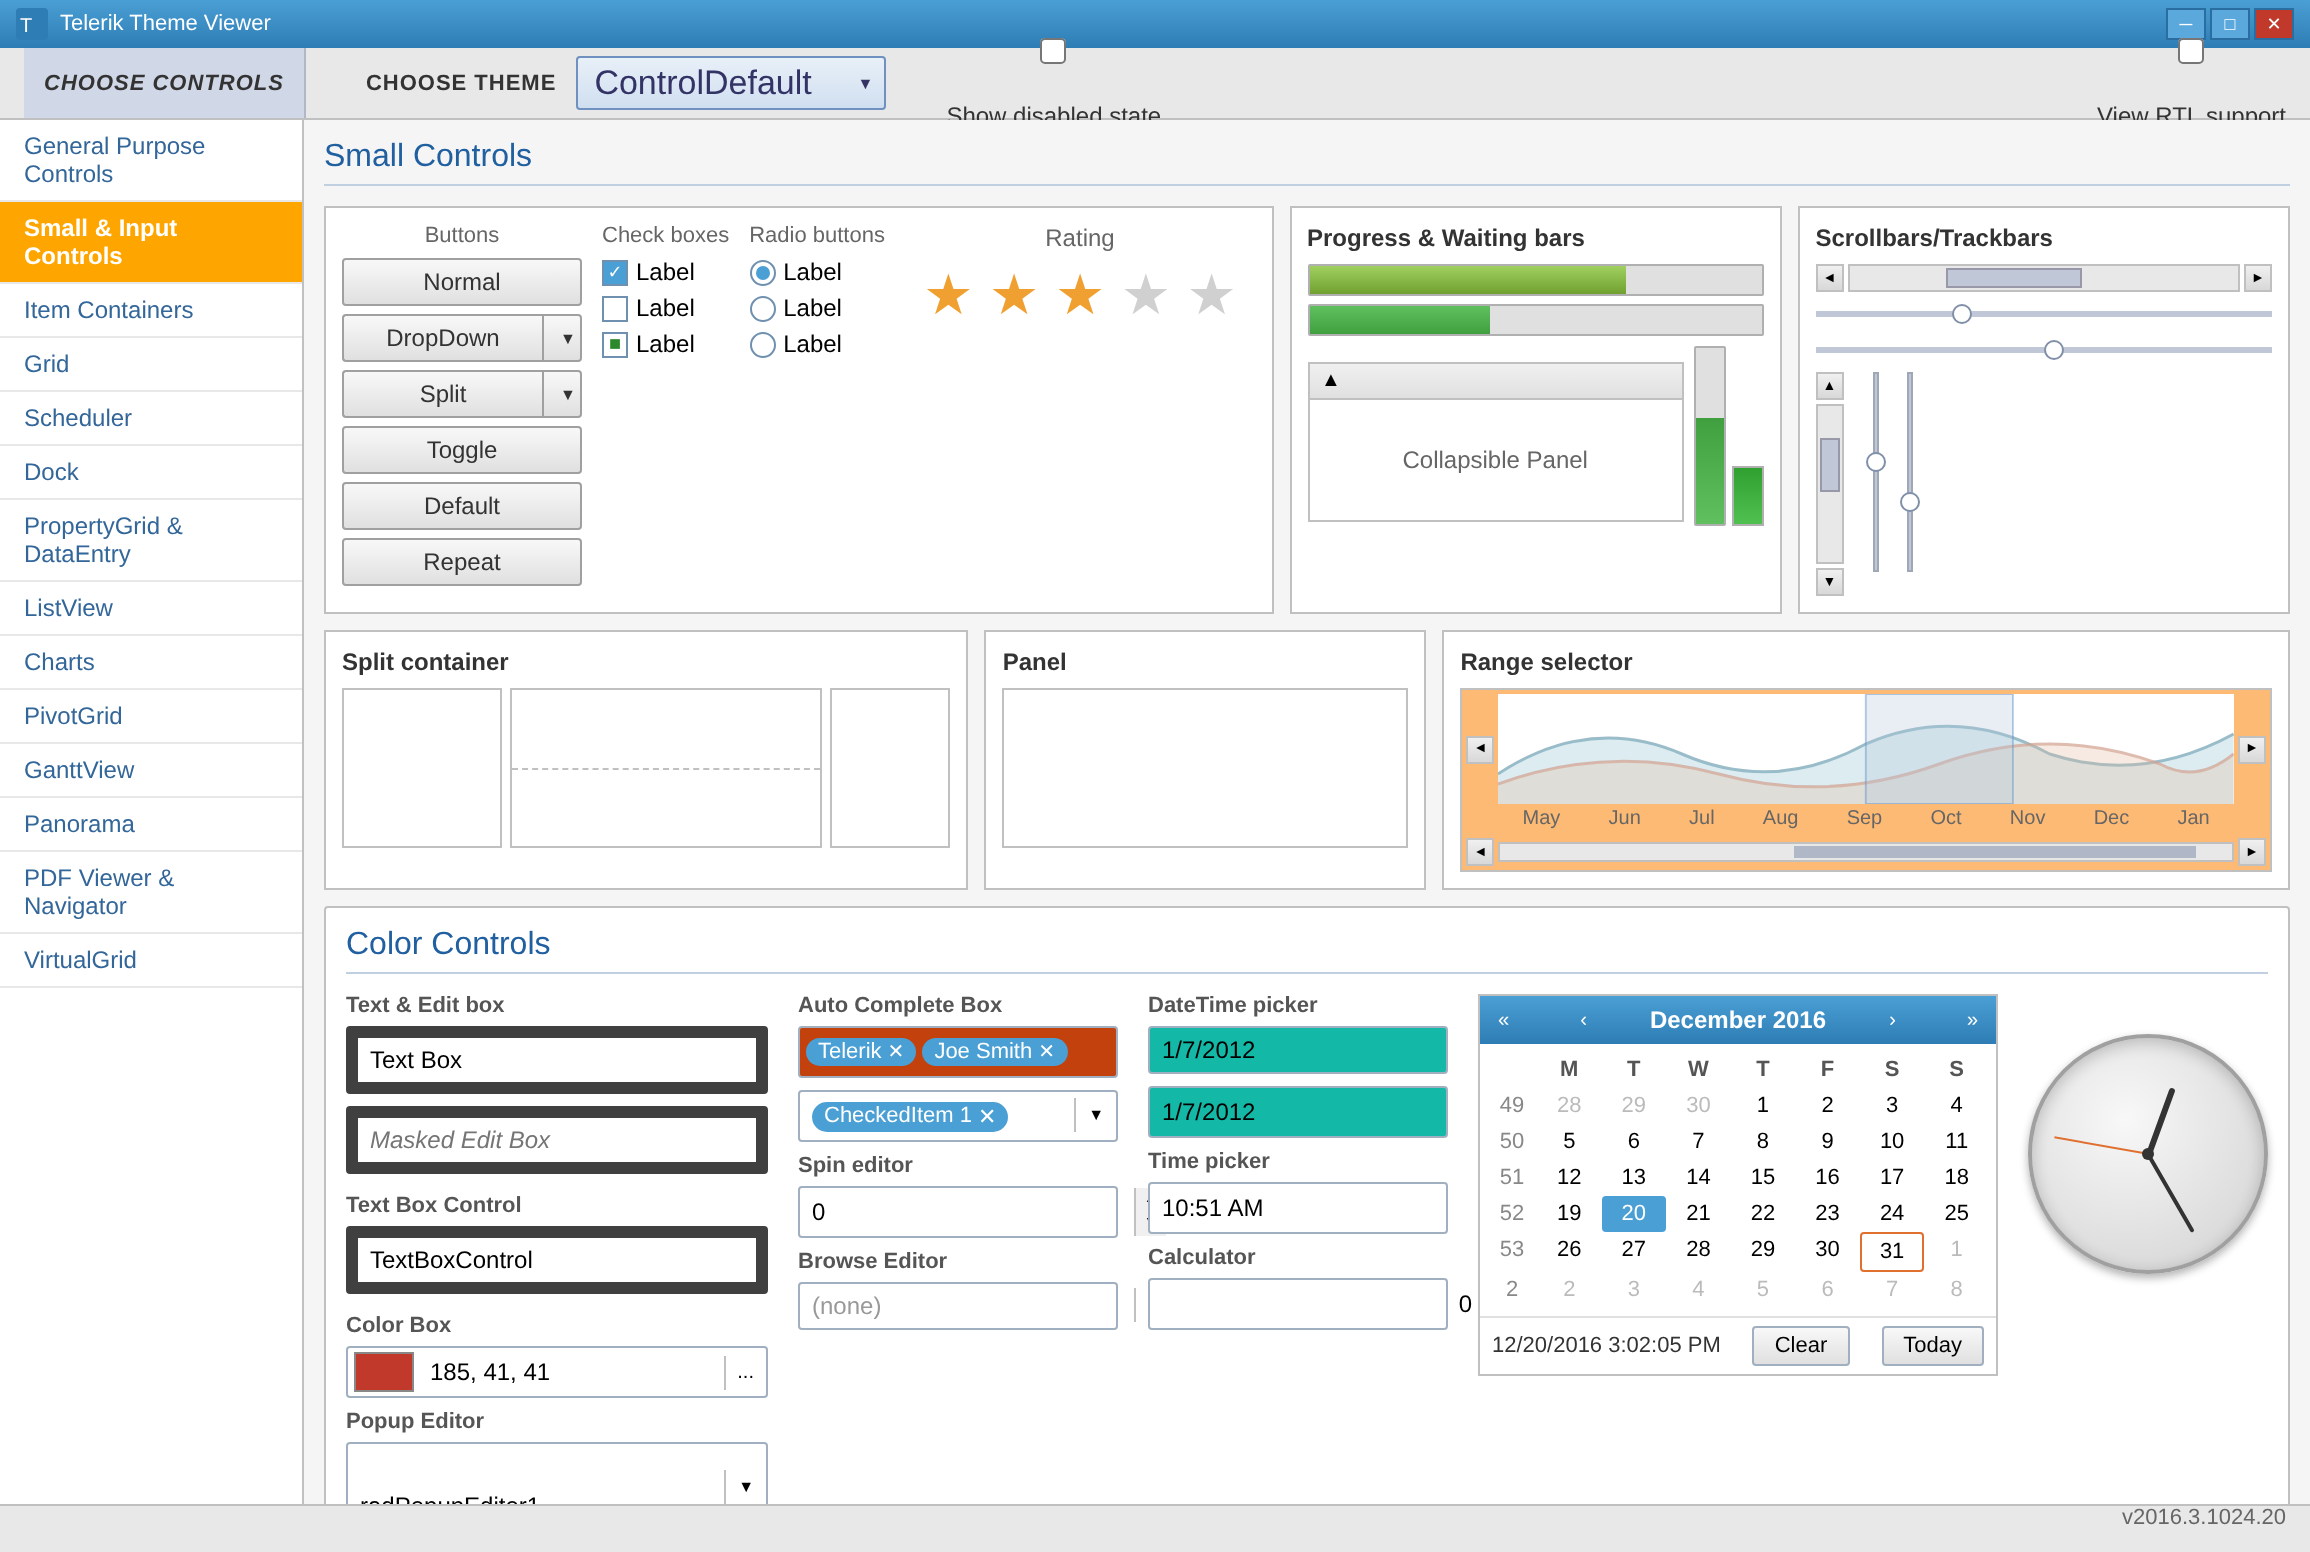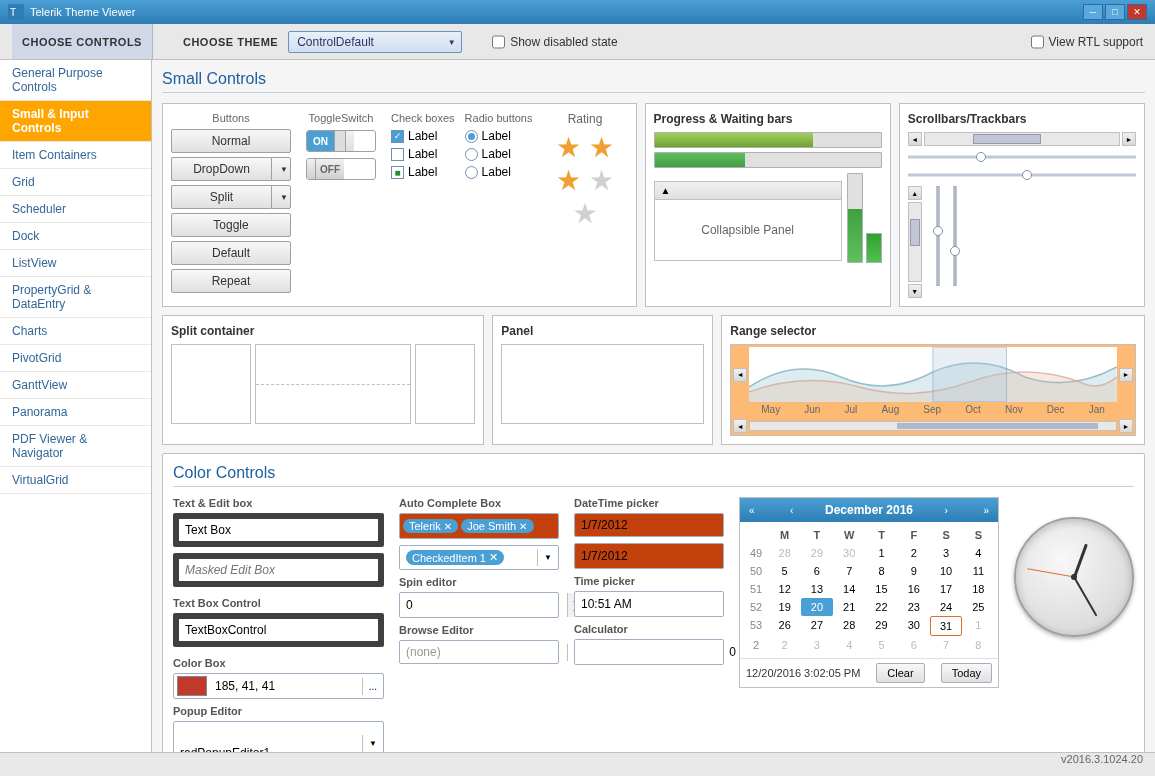--- a/index.html
+++ b/index.html
@@ -47,52 +47,53 @@
       height: 100%;
       padding: 0 10px;
     }
     .toolbar-section.choose-controls {
       background: #d0d8e8;
       border-right: 1px solid #b0b8c8;
       font-weight: bold;
       color: #333;
       font-size: 11px;
       letter-spacing: 0.5px;
+      font-style: italic;
     }
     .toolbar-section.choose-theme {
       background: transparent;
       font-weight: bold;
       color: #333;
       font-size: 11px;
       letter-spacing: 0.5px;
     }
     .theme-select {
       background: linear-gradient(to bottom, #e8f0f8, #d0dff0);
       border: 1px solid #7090c0;
       border-radius: 2px;
       padding: 3px 20px 3px 8px;
-      font-size: 12px;
+      font-size: 17px;
       color: #336;
       appearance: none;
-      width: 174px;
+      width: 155px;
       cursor: pointer;
       position: relative;
     }
     .theme-select-wrapper { position: relative; display: inline-block; }
     .theme-select-wrapper::after {
       content: '▼';
       position: absolute;
       right: 6px;
       top: 50%;
       transform: translateY(-50%);
       font-size: 8px;
       color: #336;
       pointer-events: none;
     }
-    .checkbox-label { display: flex; gap: 5px; font-size: 12px; color: #333; cursor: pointer; }
+    .checkbox-label { display: flex; align-items: center; gap: 19px; font-size: 12px; color: #333; cursor: pointer; flex-direction: column; }
     .toolbar-right { margin-left: auto; }
 
     
     .main-layout {
       display: flex;
       height: calc(776px - 24px - 36px - 24px);
     }
 
     
     .sidebar {
@@ -237,21 +238,21 @@
     }
     .tags-dropdown-value { flex: 1; padding: 4px 6px; font-size: 12px; }
     .tags-dropdown-arrow { padding: 4px 6px; border-left: 1px solid #c0c0c0; font-size: 8px; cursor: pointer; }
 
     
     .datetime-picker {
       display: flex;
       align-items: center;
       border: 1px solid #a0b0c0;
       border-radius: 2px;
-      background: #c2410c;
+      background: #14b8a6;
       margin-bottom: 6px;
     }
     .datetime-picker input { flex: 1; border: none; padding: 4px 6px; font-size: 12px; background: transparent; }
     .datetime-picker .picker-btn { padding: 4px 6px; border-left: 1px solid #c0c0c0; cursor: pointer; font-size: 10px; }
     
     .time-picker {
       display: flex;
       align-items: center;
       border: 1px solid #a0b0c0;
       border-radius: 2px;
@@ -458,22 +459,22 @@
 
 <div class="main-layout">
 
   <div class="sidebar">
     <div class="sidebar-item">General Purpose Controls</div>
     <div class="sidebar-item active">Small &amp; Input Controls</div>
     <div class="sidebar-item">Item Containers</div>
     <div class="sidebar-item">Grid</div>
     <div class="sidebar-item">Scheduler</div>
     <div class="sidebar-item">Dock</div>
+    <div class="sidebar-item">PropertyGrid &amp; DataEntry</div>
     <div class="sidebar-item">ListView</div>
-    <div class="sidebar-item">PropertyGrid &amp; DataEntry</div>
     <div class="sidebar-item">Charts</div>
     <div class="sidebar-item">PivotGrid</div>
     <div class="sidebar-item">GanttView</div>
     <div class="sidebar-item">Panorama</div>
     <div class="sidebar-item">PDF Viewer &amp; Navigator</div>
     <div class="sidebar-item">VirtualGrid</div>
   </div>
 
   <div class="content">
     <div class="section-title">Small Controls</div>
@@ -492,32 +493,20 @@
             </div>
             <div style="display:flex; width:120px; margin:4px auto;">
               <button class="btn" style="flex:1;margin:0;border-right:none;border-radius:2px 0 0 2px;">Split</button>
               <button class="btn" style="width:20px;margin:0;border-radius:0 2px 2px 0;font-size:8px;">▼</button>
             </div>
             <button class="btn">Toggle</button>
             <button class="btn">Default</button>
             <button class="btn">Repeat</button>
           </div>
 
-          <div style="min-width:80px;">
-            <div class="buttons-label">ToggleSwitch</div>
-            <div class="toggle-switch">
-              <div class="toggle-on">ON</div>
-              <div class="toggle-handle"></div>
-              <div class="toggle-off"></div>
-            </div>
-            <div class="toggle-off2">
-              <div class="toggle-off-left"></div>
-              <div class="toggle-off-right">OFF</div>
-            </div>
-          </div>
 
           <div>
             <div class="buttons-label">Check boxes</div>
             <div class="check-item">
               <div class="check-box checked">✓</div>
               <span>Label</span>
             </div>
             <div class="check-item">
               <div class="check-box"></div>
               <span>Label</span>

